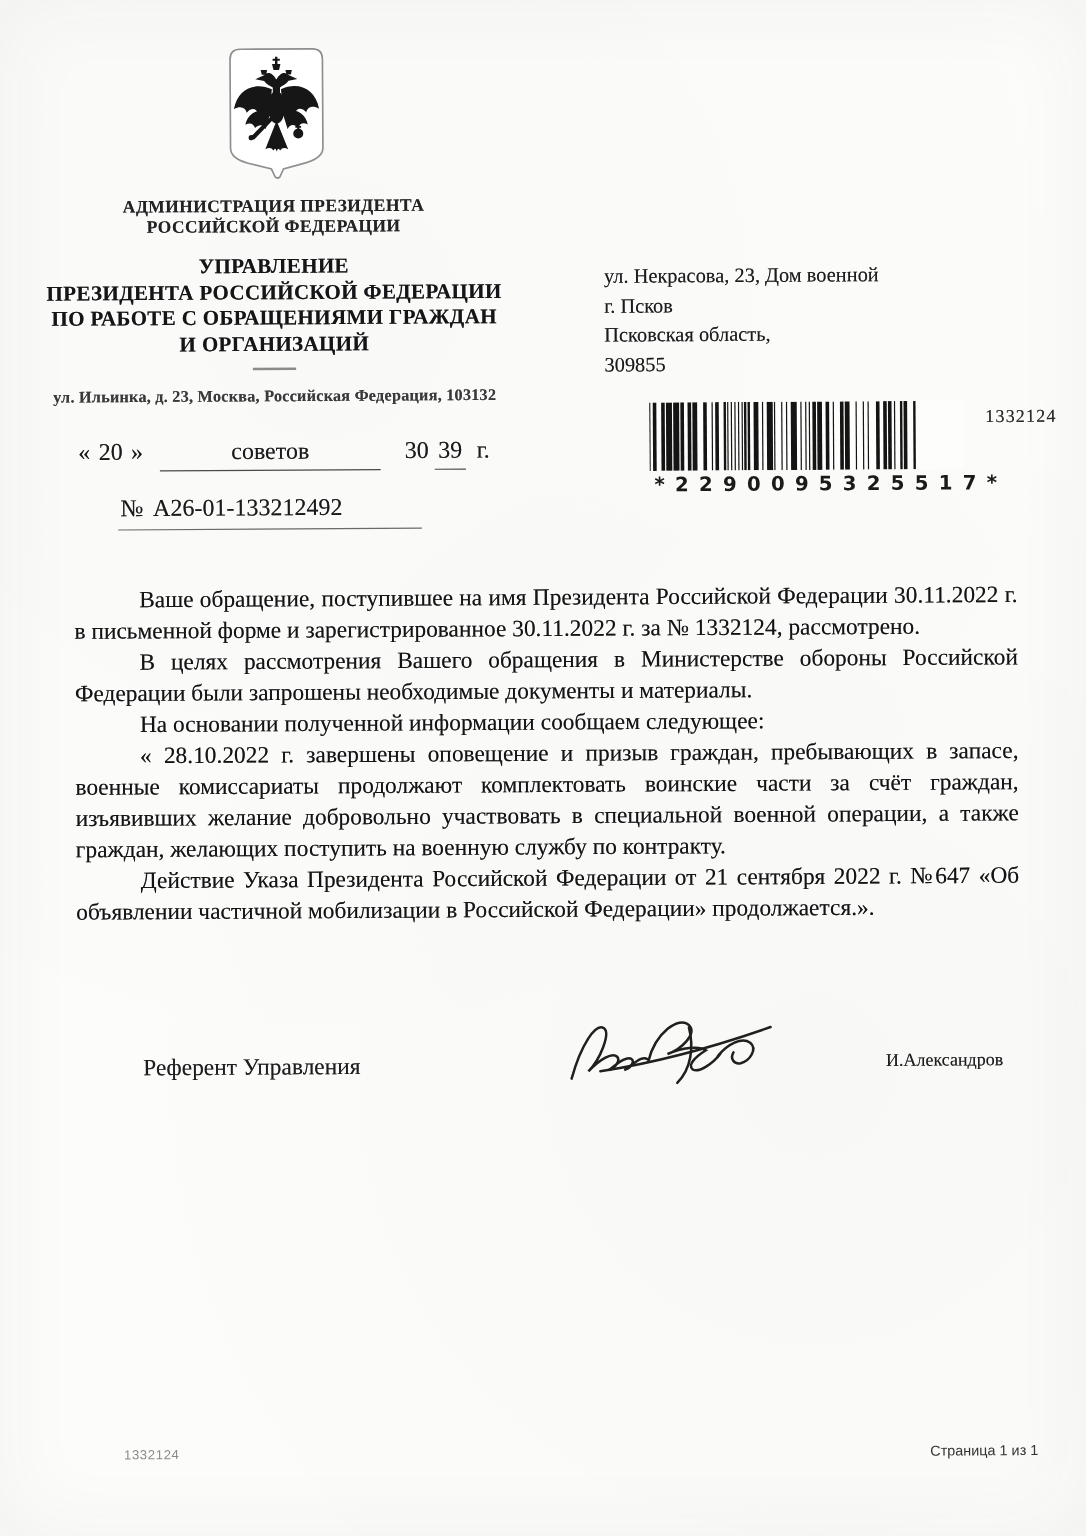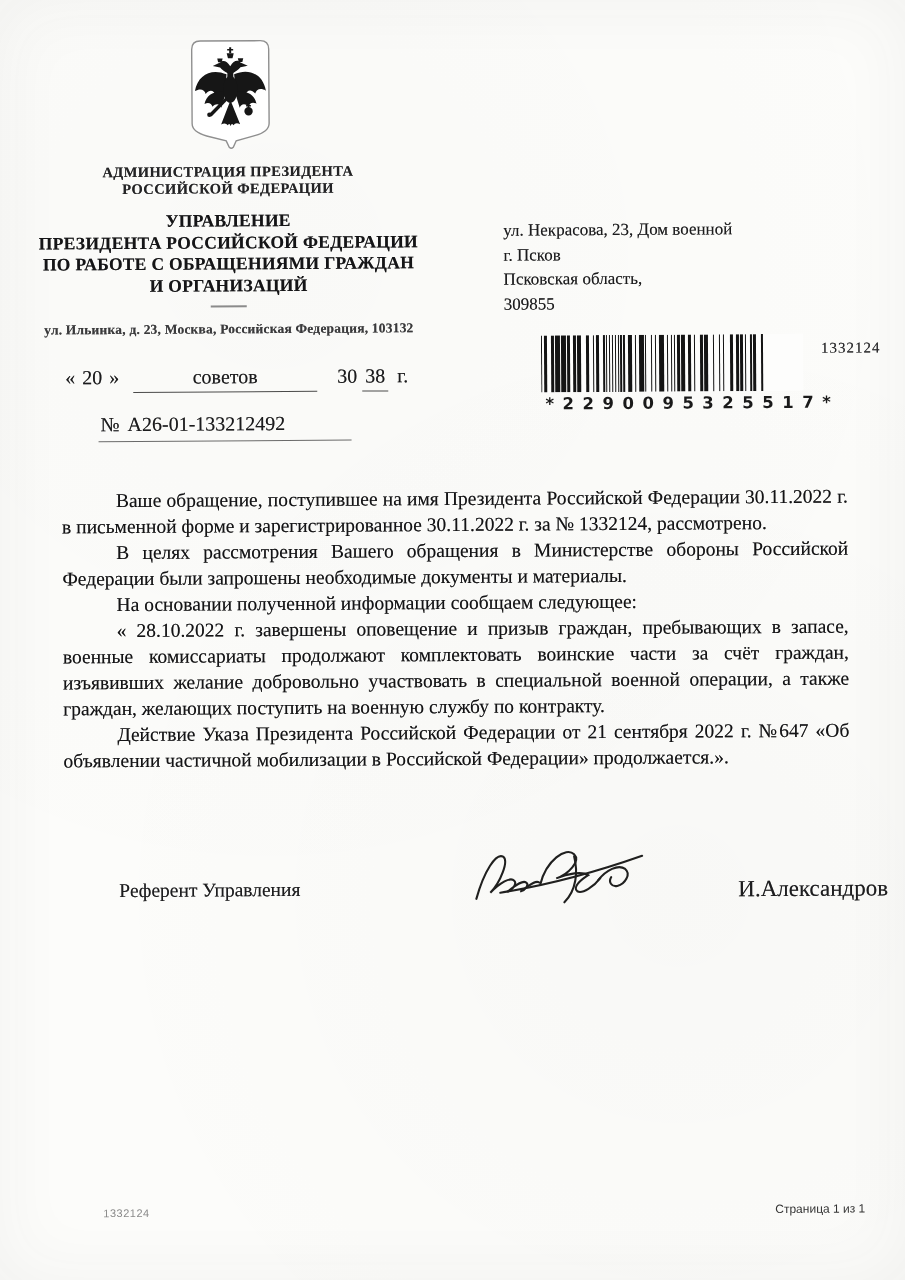--- a/index.html
+++ b/index.html
@@ -150,21 +150,21 @@
     line-height: 26px;
     text-align: justify;
     color: #141416;
   }
   .body-text p { text-indent: 54px; margin: 0; }
 
   
   .sign-row { position: absolute; left: 0; top: 843px; width: 905px; height: 75px; }
   .sign-title { position: absolute; left: 117px; top: 35px; font-size: 19.5px; }
   .sign-script { position: absolute; left: 468px; top: -2px; }
-  .sign-name { position: absolute; left: 736px; top: 35px; font-size: 23px; }
+  .sign-name { position: absolute; left: 736px; top: 35px; font-size: 15px; }
 
   
   .footer-left {
     position: absolute;
     left: 99px; top: 1205px;
     font-family: "Liberation Sans", sans-serif;
     font-size: 11px;
     color: #4c4c4c;
     opacity: 0.65;
     letter-spacing: 0.5px;
@@ -320,21 +320,21 @@
           <span class="b" style="width: 2.9px;"></span>
           <span style="width: 4.35px;"></span>
           <span class="b" style="width: 2.9px;"></span>
           <span style="width: 1.45px;"></span>
         </div>
       <div class="bc-value">*2290095325517*</div>
       <div class="bc-side txt">1332124</div>
     </section>
 
     <div class="date-row txt">
-      <span>«</span><span class="day">20</span><span>»</span><span class="month-line"><span>советов</span></span><span class="yr-prefix">30</span><span class="yr-suffix">38</span><span class="yr-unit">г.</span>
+      <span>«</span><span class="day">20</span><span>»</span><span class="month-line"><span>советов</span></span><span class="yr-prefix">30</span><span class="yr-suffix">39</span><span class="yr-unit">г.</span>
     </div>
 
     <div class="ref-row txt">
       <span class="ref-underline"><span>№</span><span class="num">А26-01-133212492</span></span>
     </div>
 
     <main class="body-text txt">
       <p>Ваше обращение, поступившее на имя Президента Российской Федерации 30.11.2022 г. в письменной форме и зарегистрированное 30.11.2022 г. за № 1332124, рассмотрено.</p>
       <p>В целях рассмотрения Вашего обращения в Министерстве обороны Российской Федерации были запрошены необходимые документы и материалы.</p>
       <p>На основании полученной информации сообщаем следующее:</p>

